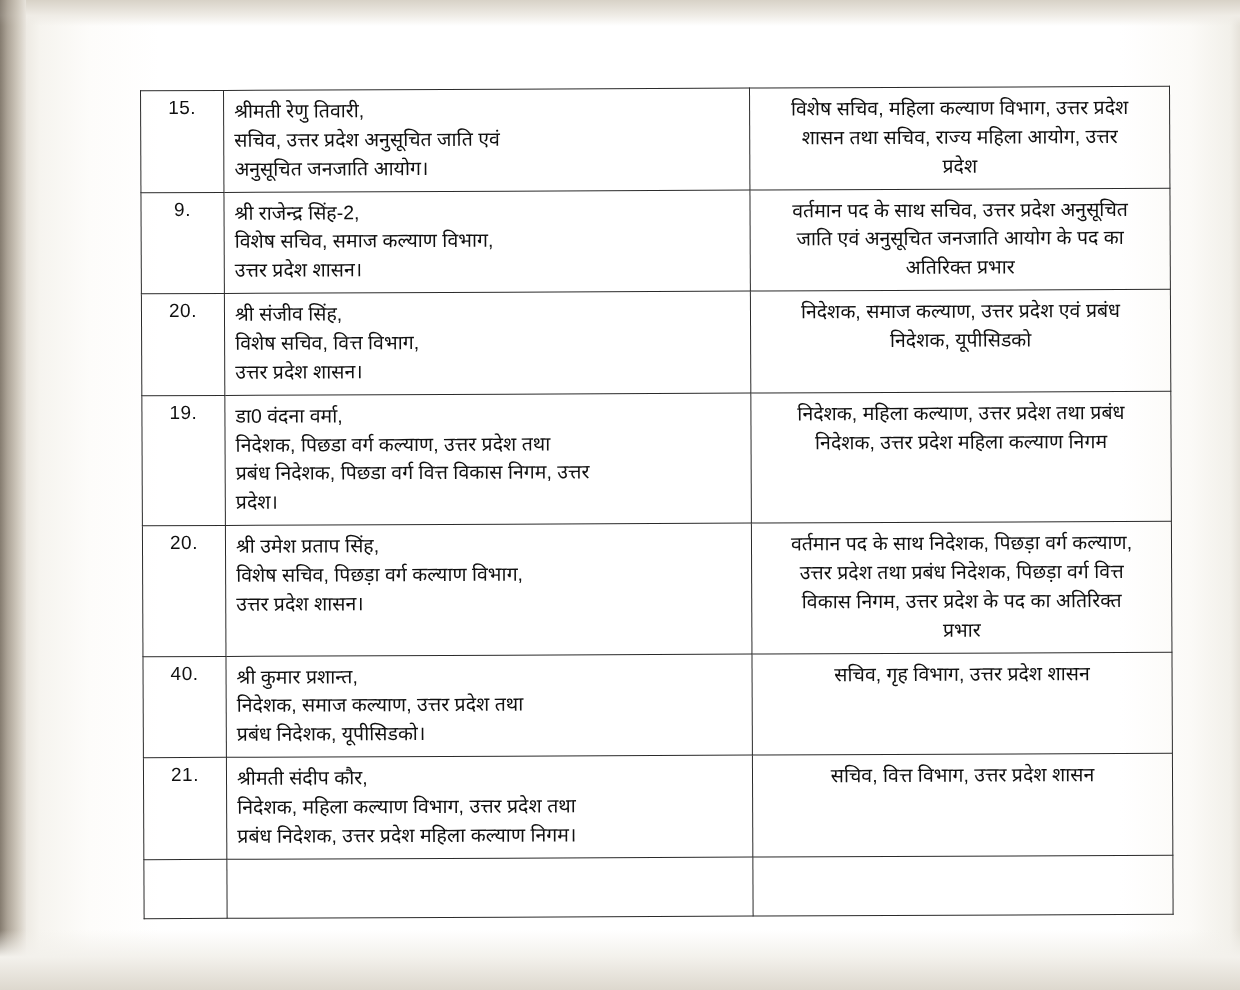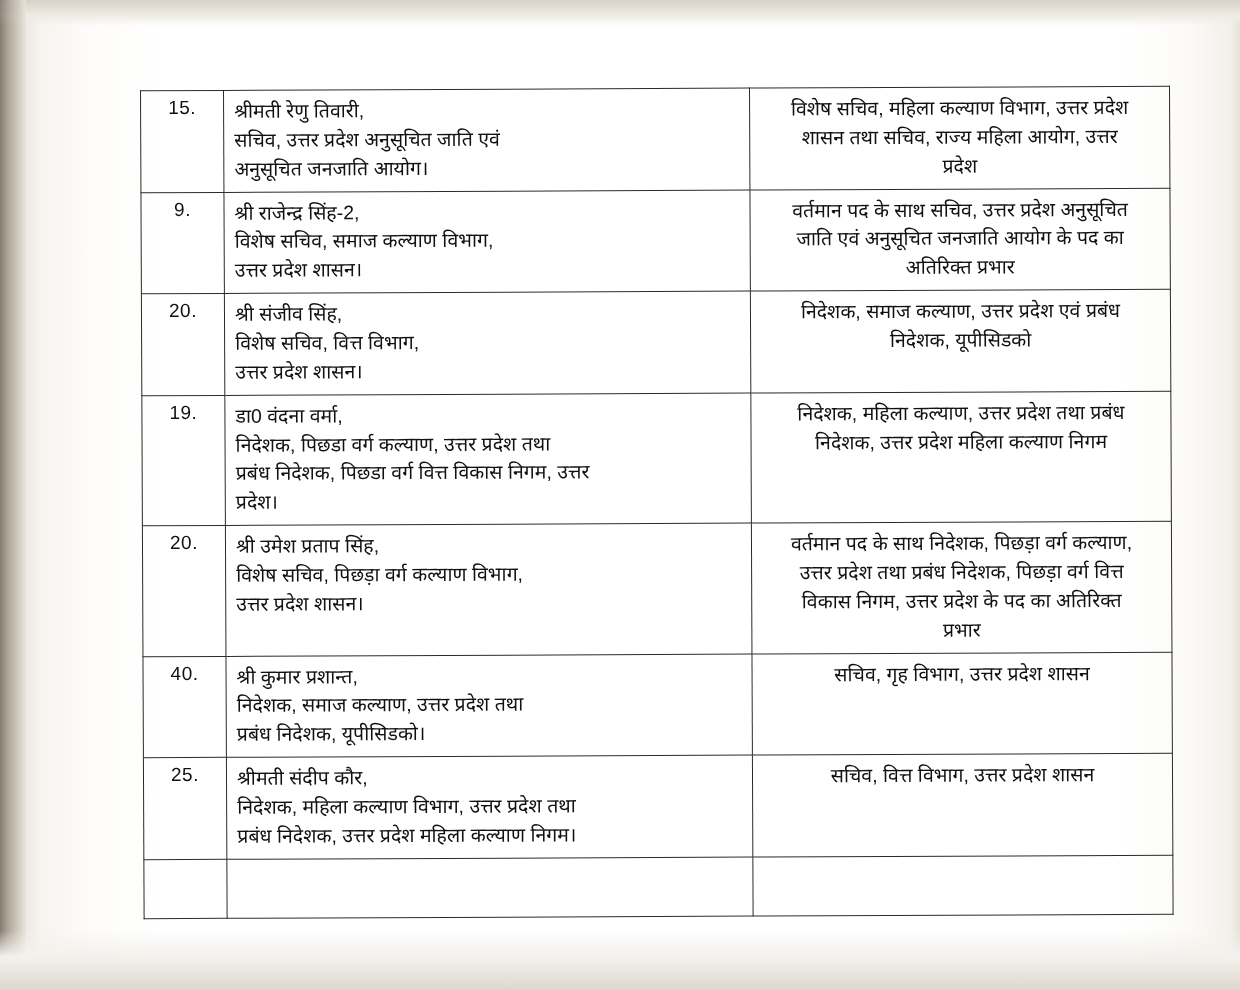--- a/index.html
+++ b/index.html
@@ -185,21 +185,21 @@
             <span class="line">श्री कुमार प्रशान्त,</span>
             <span class="line">निदेशक, समाज कल्याण, उत्तर प्रदेश तथा</span>
             <span class="line">प्रबंध निदेशक, यूपीसिडको।</span>
           </td>
           <td class="col-post">
             <span class="line">सचिव, गृह विभाग, उत्तर प्रदेश शासन</span>
           </td>
         </tr>
 
         <tr>
-          <td class="col-sno">25.</td>
+          <td class="col-sno">21.</td>
           <td class="col-name">
             <span class="line">श्रीमती संदीप कौर,</span>
             <span class="line">निदेशक, महिला कल्याण विभाग, उत्तर प्रदेश तथा</span>
             <span class="line">प्रबंध निदेशक, उत्तर प्रदेश महिला कल्याण निगम।</span>
           </td>
           <td class="col-post">
             <span class="line">सचिव, वित्त विभाग, उत्तर प्रदेश शासन</span>
           </td>
         </tr>
 

